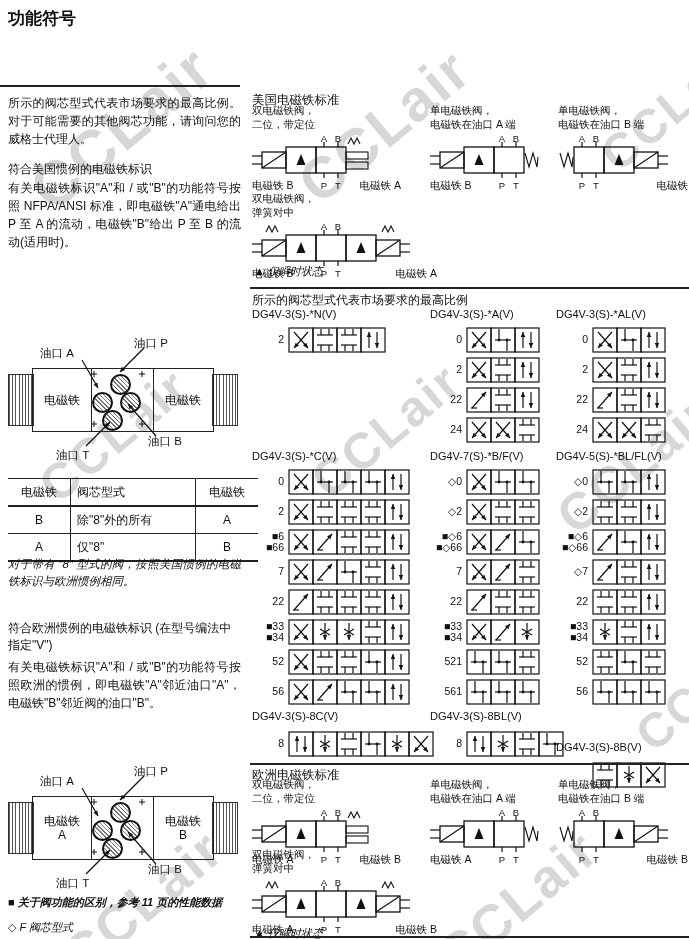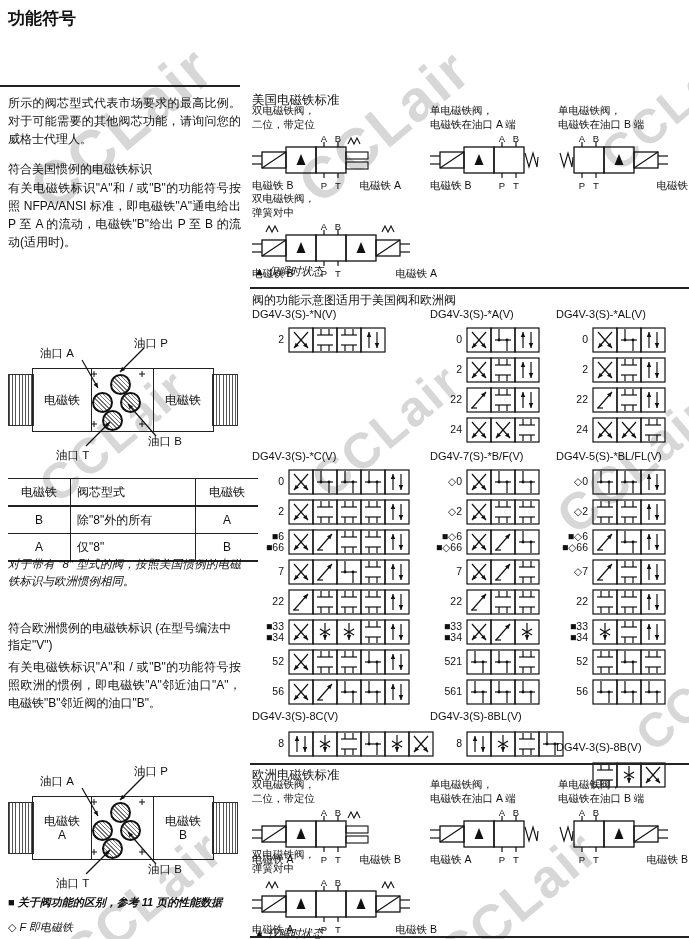--- a/index.html
+++ b/index.html
@@ -164,21 +164,21 @@
         <line x1="133" y1="90" x2="139" y2="90" stroke="#111" stroke-width="1"></line>
         <line x1="136" y1="87" x2="136" y2="93" stroke="#111" stroke-width="1"></line>
       </svg>
     <div class="plabel" style="left:34px;top:12px">油口 A</div>
     <div class="plabel" style="left:128px;top:2px">油口 P</div>
     <div class="plabel" style="left:142px;top:100px">油口 B</div>
     <div class="plabel" style="left:50px;top:114px">油口 T</div>
   </div>
 
   <div class="note" style="left:8px;top:895px;font-weight:bold">■ 关于阀功能的区别，参考 11 页的性能数据</div>
-  <div class="note" style="left:8px;top:920px">◇ F 即电磁铁</div>
+  <div class="note" style="left:8px;top:920px">◇ F 阀芯型式</div>
 
   <div class="h3" style="left:252px;top:92px">美国电磁铁标准</div>
   <div id="us-blocks">
       <div class="stdblk" style="left: 252px; top: 104px;"><div class="cap">双电磁铁阀，
 二位，带定位</div><svg width="150" height="58" viewBox="0 0 150 58">
           <rect x="10" y="17" width="24" height="16" fill="none" stroke="#111" stroke-width="1.3"></rect>
           <line x1="10" y1="33" x2="34" y2="17" stroke="#111" stroke-width="1.2"></line>
           <line x1="0" y1="21" x2="10" y2="21" stroke="#111" stroke-width="1.2"></line>
           <line x1="0" y1="29" x2="10" y2="29" stroke="#111" stroke-width="1.2"></line>
           <rect x="34" y="12" width="30" height="26" fill="none" stroke="#111" stroke-width="1.3"></rect>
@@ -263,21 +263,21 @@
           <line x1="124" y1="33" x2="148" y2="17" stroke="#111" stroke-width="1.2"></line>
           <line x1="148" y1="21" x2="158" y2="21" stroke="#111" stroke-width="1.2"></line>
           <line x1="148" y1="29" x2="158" y2="29" stroke="#111" stroke-width="1.2"></line>
           <text x="0" y="54" font-size="10.5" text-anchor="start" fill="#111">电磁铁 B</text>
           <text x="185" y="54" font-size="10.5" text-anchor="end" fill="#111">电磁铁 A</text>
         </svg></div>
     </div>
   <div class="note" style="left:254px;top:264px">▲ 仅瞬时状态</div>
 
   <div class="hl" style="left:250px;top:287px;width:439px"></div>
-  <div class="h3" style="left:252px;top:292px;font-size:12px">阀的功能示意图适用于美国阀和欧洲阀</div>
+  <div class="h3" style="left:252px;top:292px;font-size:12px">所示的阀芯型式代表市场要求的最高比例</div>
   <div id="func-chart">
       <div class="fsec" style="top: 308px;">
         <div class="fcol" style="left: 0px;">
           <div class="fmodel">DG4V-3(S)-*N(V)</div>
           <div class="frow" style="height: 30px;">
             <div class="fnum">2</div>
             <svg width="98" height="26" viewBox="0 0 98 26">
               <rect x="1" y="1" width="24" height="24" fill="none" stroke="#111" stroke-width="1.2"></rect>
               <line x1="6" y1="5" x2="20" y2="21" stroke="#111" stroke-width="1.2"></line>
               <polygon points="20,21 15.005206412781469,18.697384743149513 18.38078756673472,15.743751233440417" fill="#111"></polygon>

